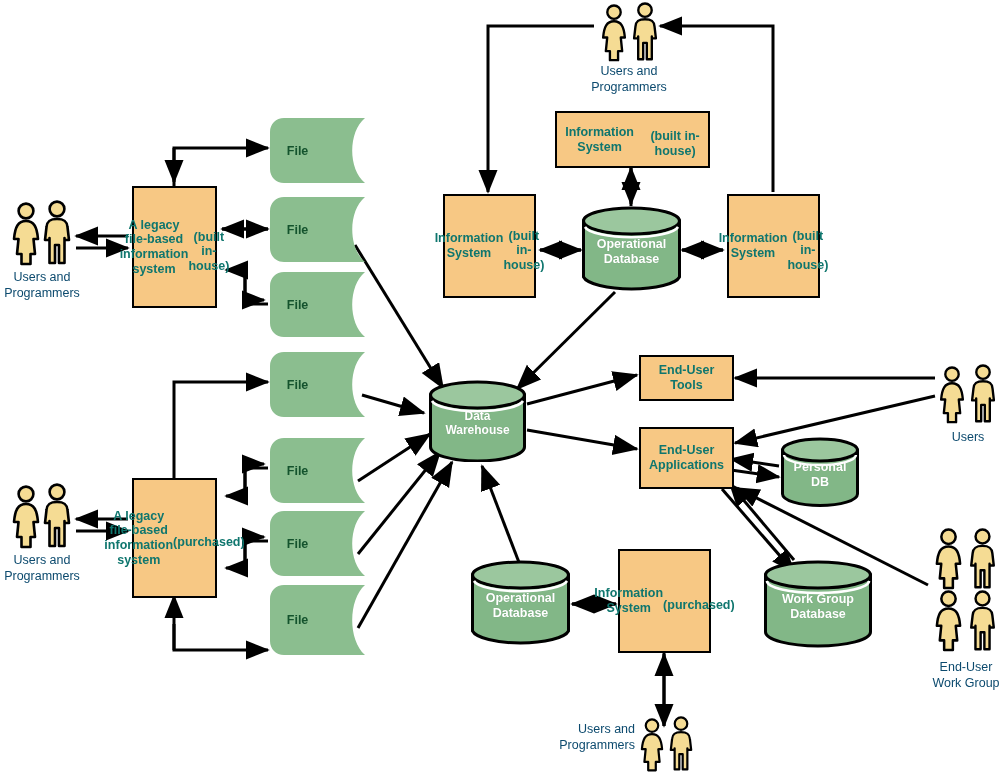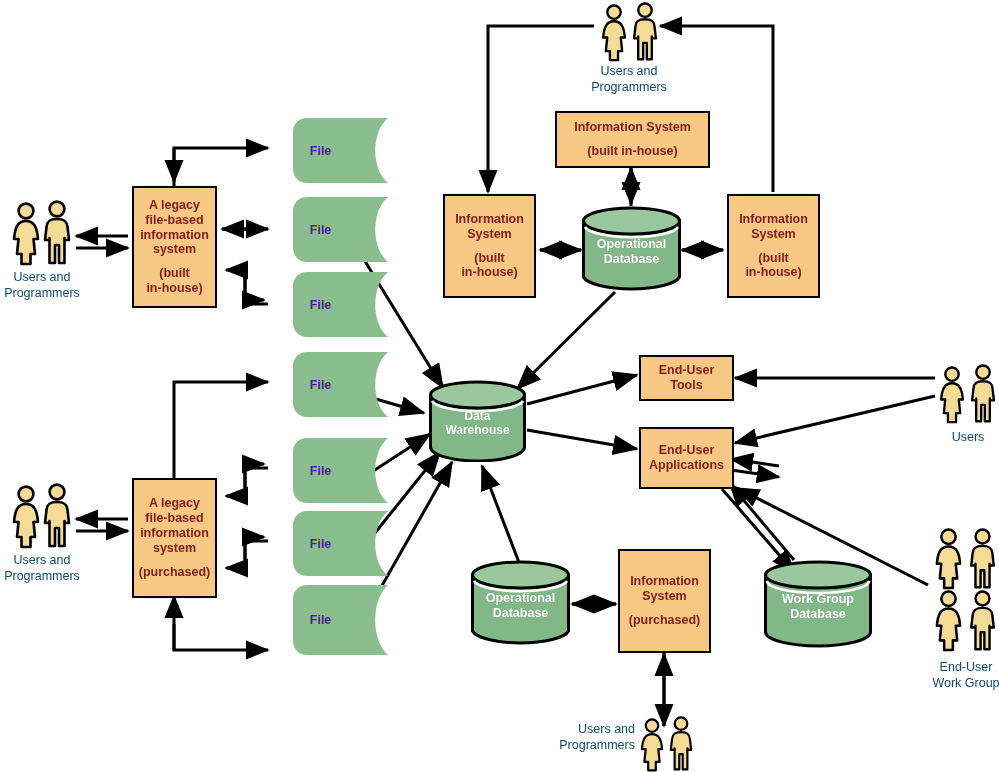--- a/index.html
+++ b/index.html
@@ -6,33 +6,33 @@
   body{font-family:"Liberation Sans", sans-serif;}
   #stage{position:relative;width:999px;height:772px;background:#ffffff;overflow:hidden;}
   #wires{position:absolute;left:0;top:0;width:999px;height:772px;pointer-events:none;}
 
   .node{position:absolute;box-sizing:border-box;}
 
   
   .box{
     background:#F7C884;
     border:2.5px solid #000;
-    display:flex;flex-direction:column;align-items:center;justify-content:center;
-    text-align:center;font-weight:bold;color:#7f1d1d;line-height:1.18;
+    display:flex;flex-direction:row;align-items:center;justify-content:center;
+    text-align:center;font-weight:bold;color:#0f766e;line-height:1.18;
   }
   .box .l2{margin-top:.75em;}
 
   
   .cyl{color:#fff;font-weight:bold;text-align:center;text-decoration:underline;}
   .cyl .cyl-svg{position:absolute;left:0;top:0;width:100%;height:100%;}
   .cyl .cyl-lbl{position:absolute;left:0;right:0;top:50%;transform:translateY(-42%);
     line-height:1.18;z-index:2;text-shadow:0 0 1px rgba(0,0,0,.15);}
 
   
-  .file{color:#4c1d95;font-weight:bold;text-align:center;margin-left:23px;}
+  .file{color:#14532d;font-weight:bold;text-align:center;}
   .file .file-svg{position:absolute;left:0;top:0;width:100%;height:100%;}
   .file .file-lbl{position:absolute;left:0;right:42%;top:50%;transform:translateY(-50%);z-index:2;}
 
   
   .people{display:flex;align-items:flex-end;justify-content:center;gap:1px;}
   .people svg{display:block;}
   .people-grid{display:grid;grid-template-columns:auto auto;gap:0px;}
 
   .cap{position:absolute;text-align:center;color:#0c4a6e;line-height:1.25;white-space:pre-line;}
 </style>
@@ -266,20 +266,29 @@
   <div class="node box" style="left:639px;top:355px;width:95px;height:46px;font-size:12.5px;">
     <span style="white-space:pre-line;">End-User
 Tools</span>
   </div>
 
   <div class="node box" style="left:639px;top:427px;width:95px;height:62px;font-size:12.5px;">
     <span style="white-space:pre-line;">End-User
 Applications</span>
   </div>
 
+  <div class="node cyl" style="left:780px;top:437px;width:80px;height:70px;font-size:12.5px;">
+    <svg class="cyl-svg" viewBox="0 0 80 70" preserveAspectRatio="none">
+      <path d="M2.5,13 V57 A37.5,11.5 0 0 0 77.5,57 V13 Z" fill="#82B787" stroke="#000" stroke-width="3"></path>
+      <ellipse cx="40" cy="13" rx="37.5" ry="11" fill="#9BC79E" stroke="#000" stroke-width="3"></ellipse>
+      <path d="M4,18 A36,10 0 0 0 76,18" fill="none" stroke="#ffffff" stroke-width="2.4"></path>
+    </svg>
+    <div class="cyl-lbl" style="white-space:pre-line;">Personal
+DB</div>
+  </div>
 
   <div class="node cyl" style="left:763px;top:560px;width:110px;height:88px;font-size:12.5px;">
     <svg class="cyl-svg" viewBox="0 0 110 88" preserveAspectRatio="none">
       <path d="M2.5,15 V72 A52.5,14 0 0 0 107.5,72 V15 Z" fill="#82B787" stroke="#000" stroke-width="3"></path>
       <ellipse cx="55" cy="15" rx="52.5" ry="13" fill="#9BC79E" stroke="#000" stroke-width="3"></ellipse>
       <path d="M4,21 A51,12 0 0 0 106,21" fill="none" stroke="#ffffff" stroke-width="2.6"></path>
     </svg>
     <div class="cyl-lbl" style="white-space:pre-line;">Work Group
 Database</div>
   </div>

